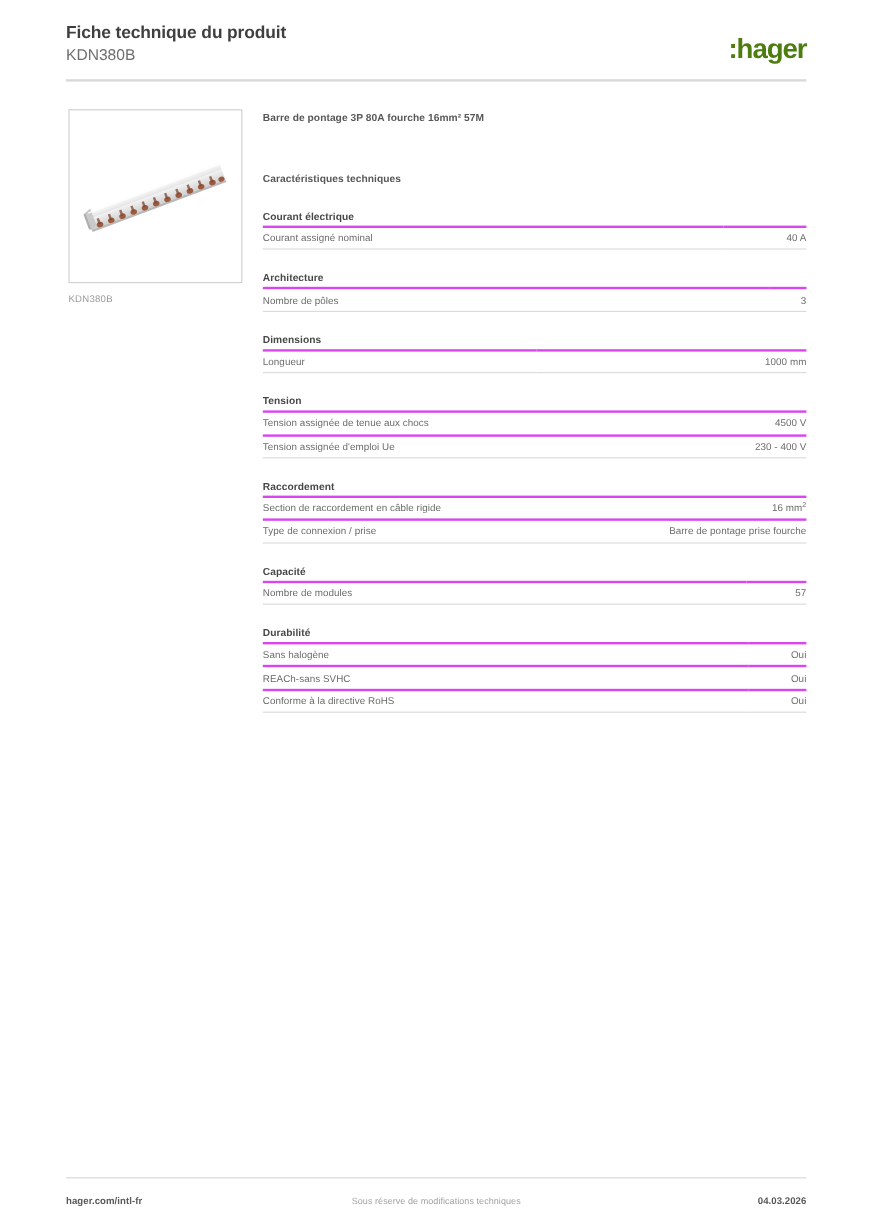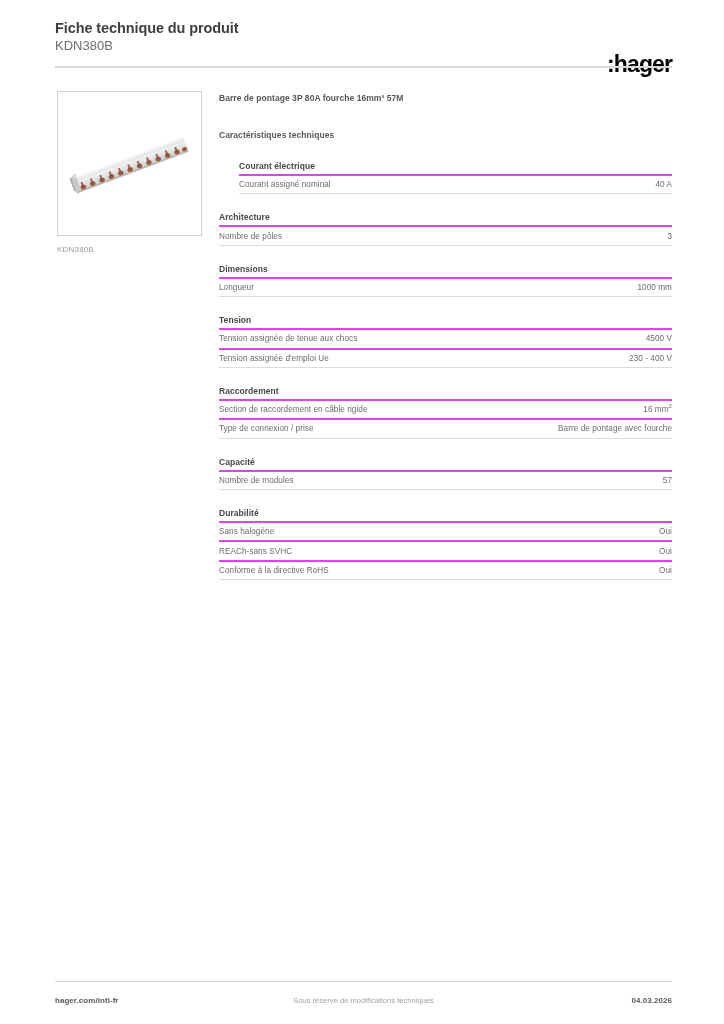--- a/index.html
+++ b/index.html
@@ -104,29 +104,28 @@
     color: #575757;
     letter-spacing: 0.05px;
     line-height: 11px;
     margin: 0;
   }
   .spec-intro {
     font-size: 8.5px;
     font-weight: bold;
     color: #575757;
     letter-spacing: 0.05px;
-    margin: 26px 0 0 0;
+    margin: 40px 0 0 0;
   }
 
   .spec-group {
     margin-top: 18px;
   }
   .spec-group.first {
     margin-top: 21px;
-    margin-left: 20px;
   }
   .group-title {
     font-size: 8.5px;
     font-weight: bold;
     color: #474747;
     letter-spacing: 0.05px;
     padding-bottom: 3px;
     margin: 0;
   }
   .spec-table {
@@ -206,21 +205,21 @@
   }
 </style>
 </head>
 <body>
 
 <div class="page">
 
   <div class="header">
     <div class="doc-title">Fiche technique du produit</div>
     <div class="doc-ref">KDN380B</div>
-    <div class="brand-logo" style="color: #000000; margin-top: 24px;">:hager</div>
+    <div class="brand-logo" style="color: #4d7c0f;">:hager</div>
   </div>
   <div class="header-rule"></div>
 
   <div class="product-figure">
     <div class="product-image-box">
       <svg width="143" height="143" viewBox="0 0 143 143">
         <defs>
           <linearGradient id="barTop" x1="0" y1="0" x2="0" y2="1">
             <stop offset="0%" stop-color="#fdfdfd"></stop>
             <stop offset="100%" stop-color="#e3e3e3"></stop>
@@ -331,21 +330,21 @@
         <div class="spec-group">
           <div class="group-title">Raccordement</div>
           <table class="spec-table">
             <tbody>
               <tr>
                 <td class="spec-label">Section de raccordement en câble rigide</td>
                 <td class="spec-value">16 mm<sup>2</sup></td>
               </tr>
               <tr>
                 <td class="spec-label">Type de connexion / prise</td>
-                <td class="spec-value">Barre de pontage avec fourche</td>
+                <td class="spec-value">Barre de pontage prise fourche</td>
               </tr>
             </tbody>
           </table>
         </div>
         <div class="spec-group">
           <div class="group-title">Capacité</div>
           <table class="spec-table">
             <tbody>
               <tr>
                 <td class="spec-label">Nombre de modules</td>

